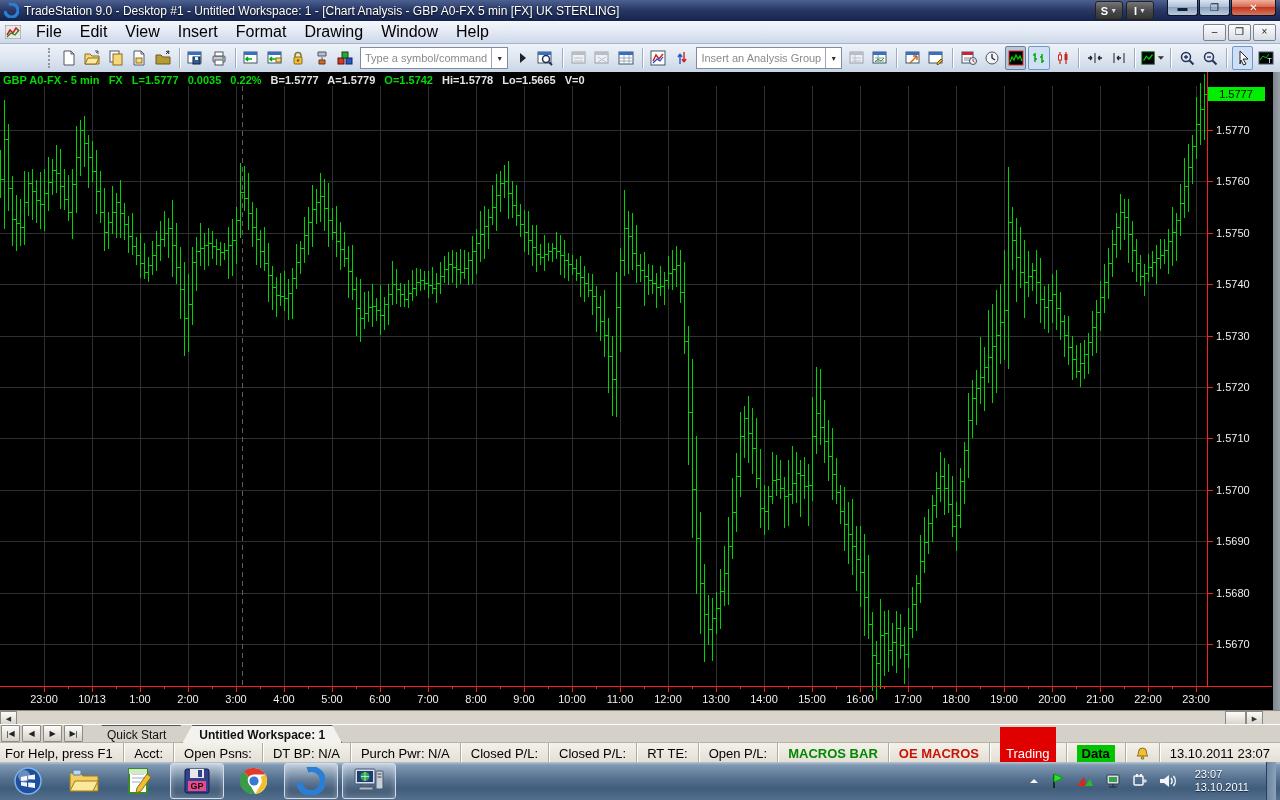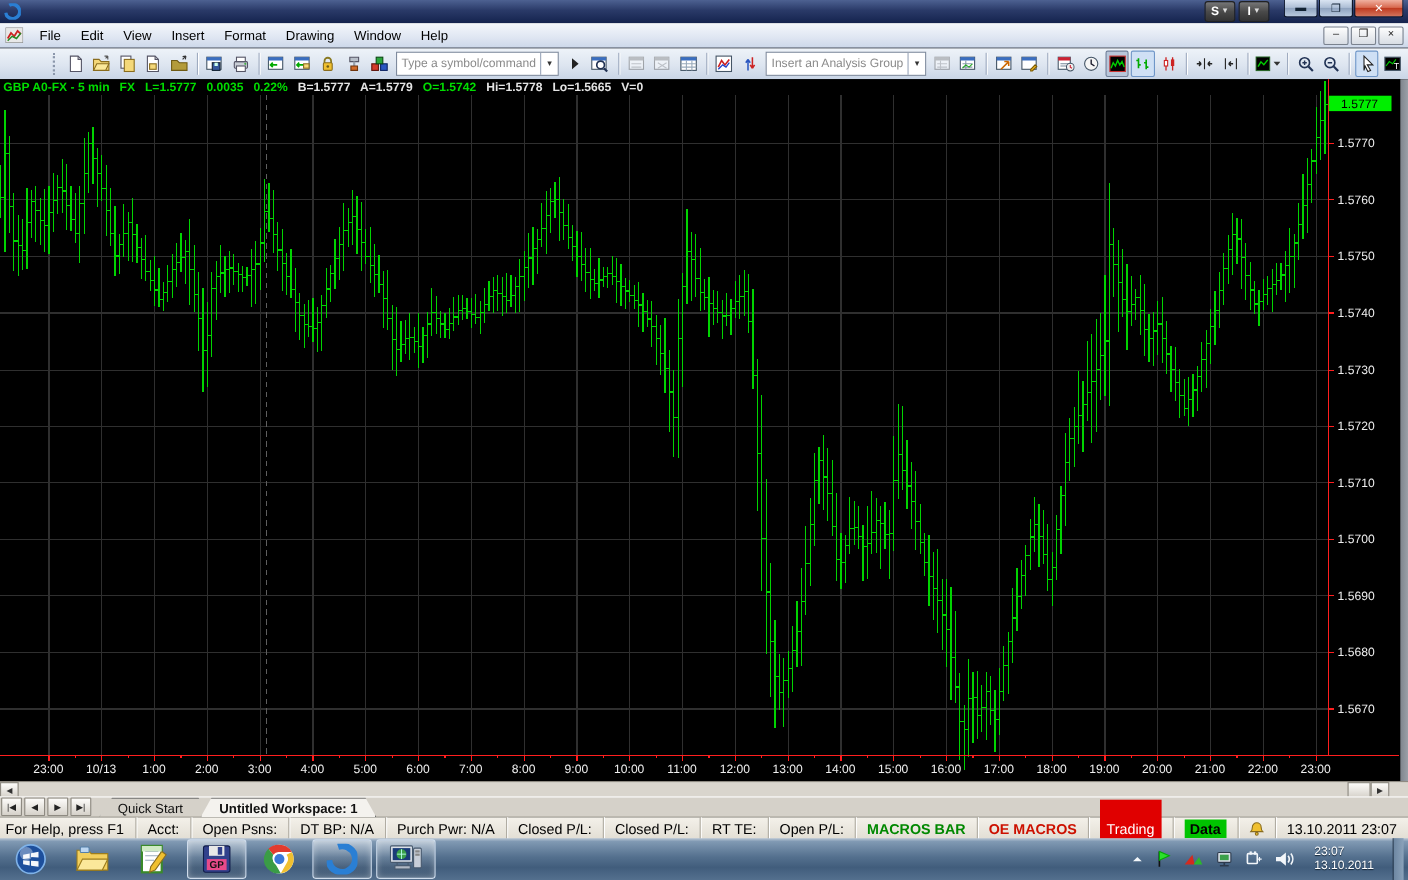--- a/index.html
+++ b/index.html
@@ -20,21 +20,21 @@
   .cap-btn{width:29px;height:15px;border:1px solid #0c1526;border-top:none;border-radius:0 0 3px 3px;
     background:linear-gradient(180deg,#d9e4f2 0%,#aebfd6 45%,#8fa3bf 50%,#b9cadf 100%);
     display:flex;align-items:center;justify-content:center;margin-right:1px;color:#123;font-size:10px;}
   .cap-btn.close{width:43px;margin-right:4px;
     background:linear-gradient(180deg,#f0b0a0 0%,#d86a50 45%,#bf3a20 50%,#d4765e 100%);color:#fff;}
   
   #menubar{left:0;top:21px;width:1280px;height:22px;
     background:linear-gradient(180deg,#f4f7fc 0%,#dfe6f2 60%,#cdd8ea 100%);
     border-bottom:1px solid #a8b4c8;display:flex;align-items:center;color:#000;}
   #menubar .chart-ico{width:16px;height:14px;margin:0 6px 0 5px;}
-  .menu-item{padding:3px 9px;font-size:12px;}
+  .menu-item{padding:3px 9px;font-size:16px;}
   #menubar .mdi{margin-left:auto;display:flex;gap:2px;margin-right:4px;}
   .mdi-btn{width:21px;height:15px;border:1px solid #7a828e;border-radius:2px;
     background:linear-gradient(180deg,#fdfdfd,#d8dde4);display:flex;align-items:center;justify-content:center;
     font-size:10px;color:#222;line-height:1;}
   
   #toolbar{left:0;top:44px;width:1280px;height:28px;
     background:linear-gradient(180deg,#eef3f9 0%,#dde5f0 55%,#c9d5e6 100%);
     border-bottom:1px solid #9aa6ba;display:flex;align-items:center;overflow:hidden;padding-left:45px;}
   .grip{width:5px;height:20px;margin:0 3px;border-left:2px dotted #8b97ab;}
   .tbtn{width:23px;height:22px;margin:0 1px;display:flex;align-items:center;justify-content:center;border:1px solid transparent;border-radius:2px;}
@@ -89,20 +89,21 @@
 </style>
 </head>
 <body>
 
 <div id="titlebar" class="abs">
   <span class="appicon">
     <svg width="15" height="15" viewBox="0 0 15 15">
         <circle cx="7.5" cy="7.5" r="6.5" fill="none" stroke="#2a7fd4" stroke-width="3.2" stroke-dasharray="26 8" transform="rotate(-60 7.5 7.5)"></circle>
       </svg>
   </span>
+  <span class="title">TradeStation 9.0 - Desktop #1 - Untitled Workspace: 1 - [Chart Analysis - GBP A0-FX 5 min [FX] UK STERLING]</span>
   <span class="tb-right">
     <span class="sq-btn">
         <span>S</span>
         <span class="caret">▼</span>
       </span>
     <span class="sq-btn">
         <span>I</span>
         <span class="caret">▼</span>
       </span>
     <span style="width:10px"></span>

